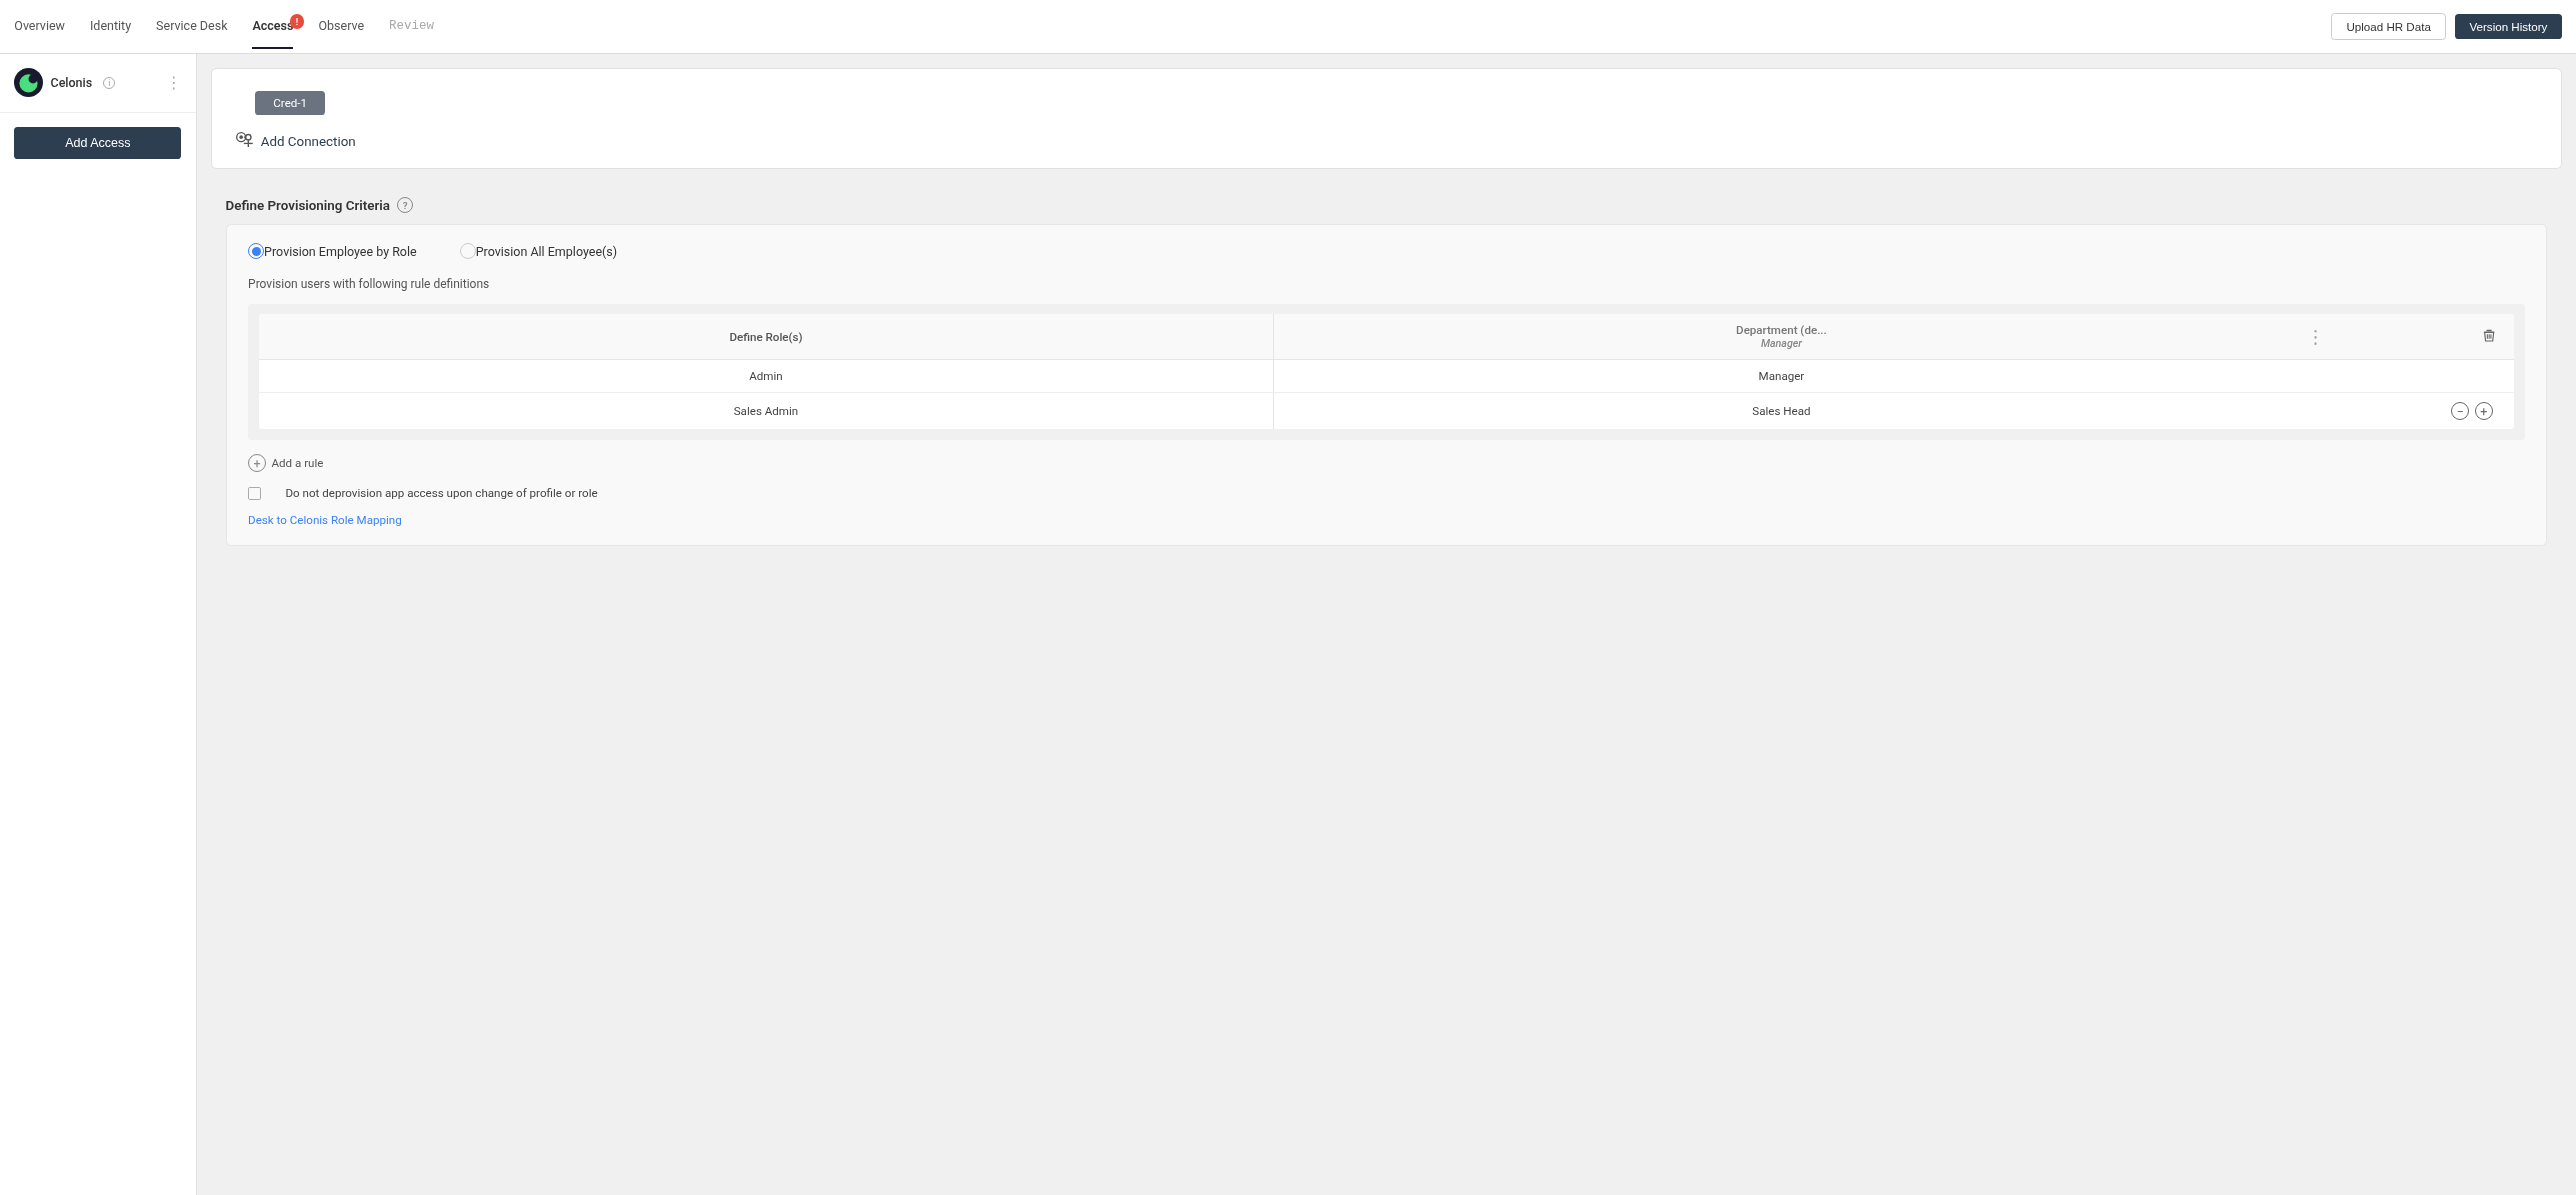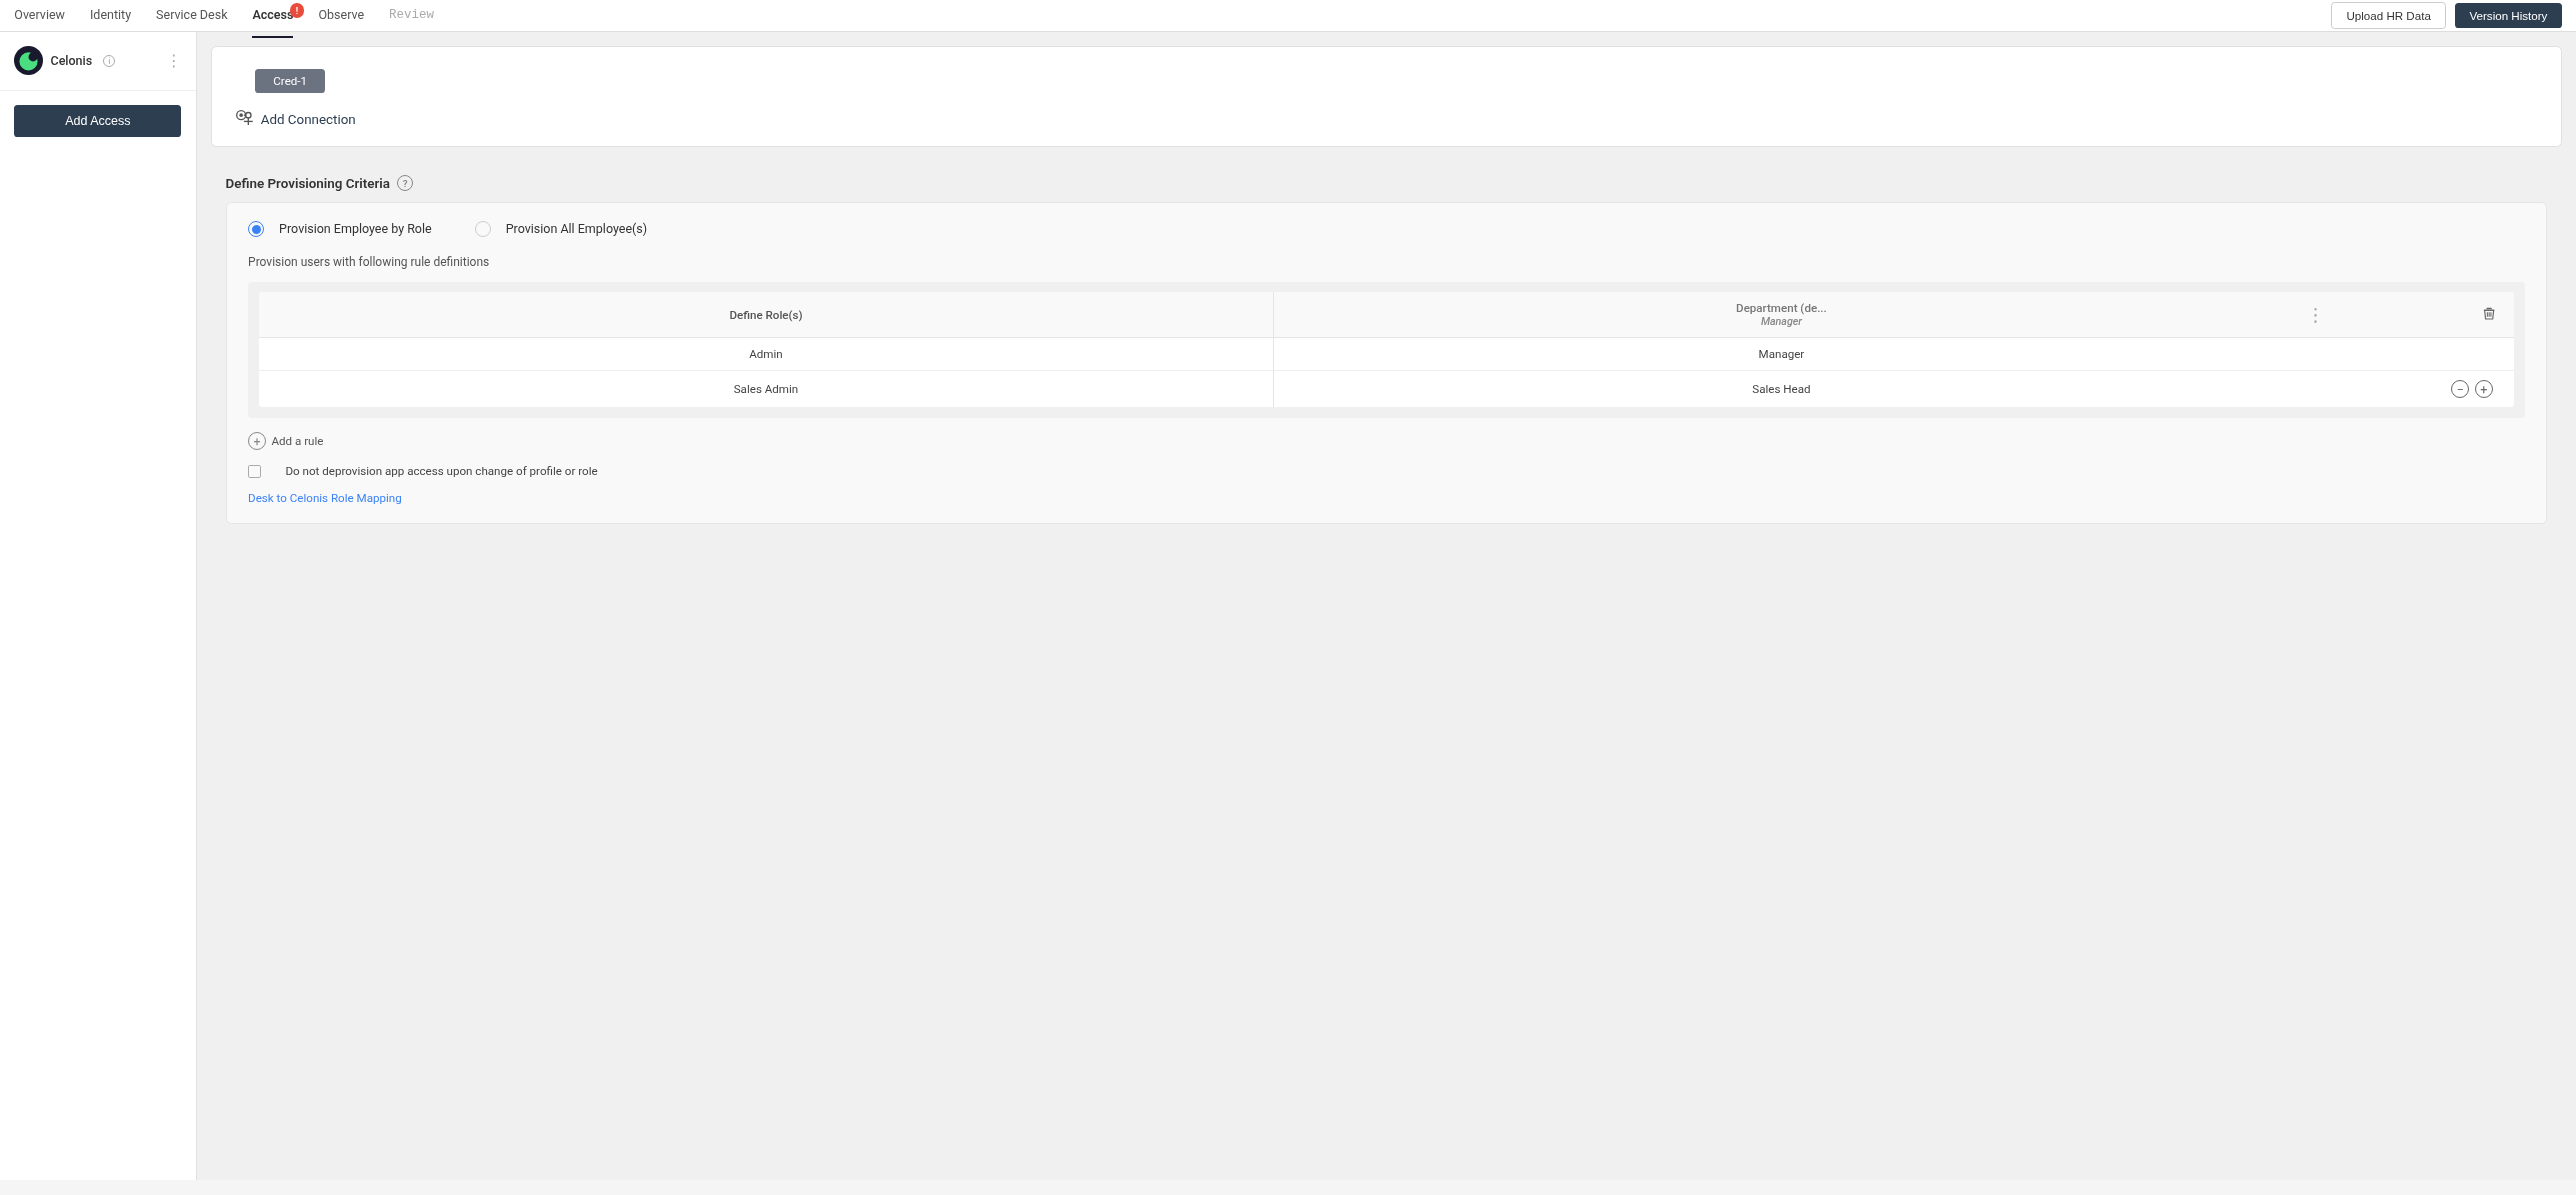--- a/index.html
+++ b/index.html
@@ -5,21 +5,21 @@
     * { box-sizing: border-box; margin: 0; padding: 0; }
     body { font-family: -apple-system, BlinkMacSystemFont, 'Segoe UI', Roboto, sans-serif; background: #f5f5f5; color: #333; font-size: 12.5px; }
 
     
     .top-nav {
       display: flex;
       align-items: center;
       background: #fff;
       border-bottom: 0.9px solid #ddd;
       padding: 0 14.3px;
-      height: 32px;
+      height: 54px;
       position: relative;
     }
     .nav-items {
       display: flex;
       align-items: center;
       gap: 25px;
       flex: 1;
     }
     .nav-item {
       font-size: 12.5px;
@@ -210,22 +210,22 @@
     }
 
     
     .radio-group {
       display: flex;
       gap: 43px;
       margin-bottom: 18px;
     }
     .radio-option {
       display: flex;
-      align-items: flex-start;
-      gap: 15px;
+      align-items: center;
+      gap: 0;
       cursor: pointer;
       font-size: 12.5px;
     }
     .radio-circle {
       width: 16px;
       height: 16px;
       border-radius: 50%;
       border: 1.8px solid #ccc;
       display: flex;
       align-items: center;

